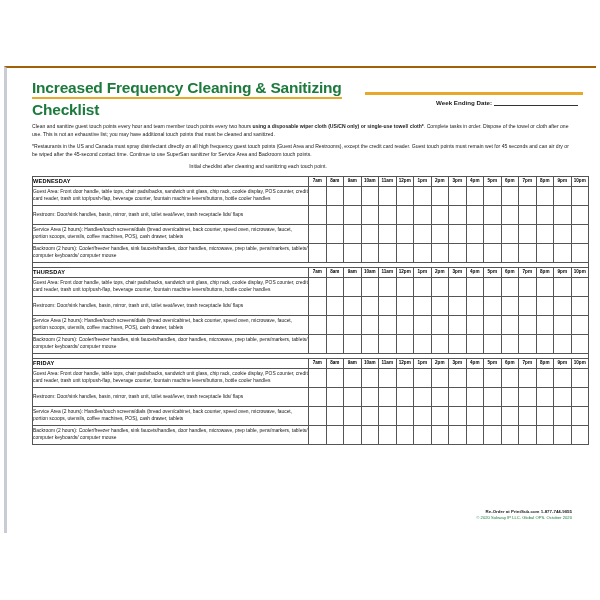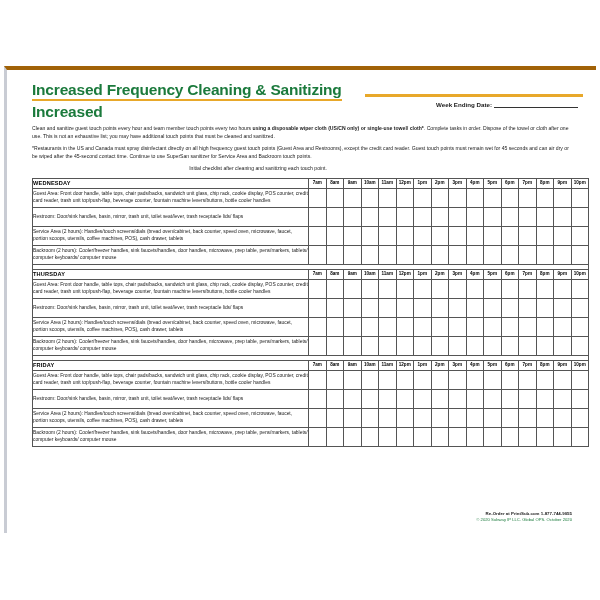--- a/index.html
+++ b/index.html
@@ -18,21 +18,21 @@
     background: #ffffff;
   }
   
   #doc-frame {
     position: absolute;
     left: 4px;
     top: 66px;
     width: 592px;
     height: 467px;
     background: #ffffff;
-    border-top: 4px solid #a16207;
+    border-top: 2px solid #a16207;
     border-left: 3px solid #c9ccd4;
     box-sizing: border-box;
   }
   #doc-inner {
     position: absolute;
     left: 3px;
     top: 3px;
     right: 0;
     bottom: 0;
     background: #ffffff;
@@ -178,21 +178,21 @@
 </head>
 <body>
 
 <div id="page">
   <div id="doc-frame">
     <div id="doc-inner">
 
       <div id="header">
         <div class="title-line1">Increased Frequency Cleaning &amp; Sanitizing</div>
         <div class="title-rule"></div>
-        <div class="title-line2">Increased</div>
+        <div class="title-line2">Checklist</div>
         <div id="week-ending">
           <span>Week Ending Date:</span><span class="line"></span>
         </div>
       </div>
 
       <div id="intro">
         <p><span>Clean and sanitize guest touch points every hour and team member touch points every two hours </span><b>using a disposable wiper cloth (US/CN only) or single-use towel/ cloth*</b><span>. Complete tasks in order. Dispose of the towel or cloth after one use. This is not an exhaustive list; you may have additional touch points that must be cleaned and sanitized.</span></p>
         <p>*Restaurants in the US and Canada must spray disinfectant directly on all high frequency guest touch points (Guest Area and Restrooms), except the credit card reader. Guest touch points must remain wet for 45 seconds and can air dry or be wiped after the 45-second contact time. Continue to use SuperSan sanitizer for Service Area and Backroom touch points.</p>
         <p class="center-note">Initial checklist after cleaning and sanitizing each touch point.</p>
       </div>

